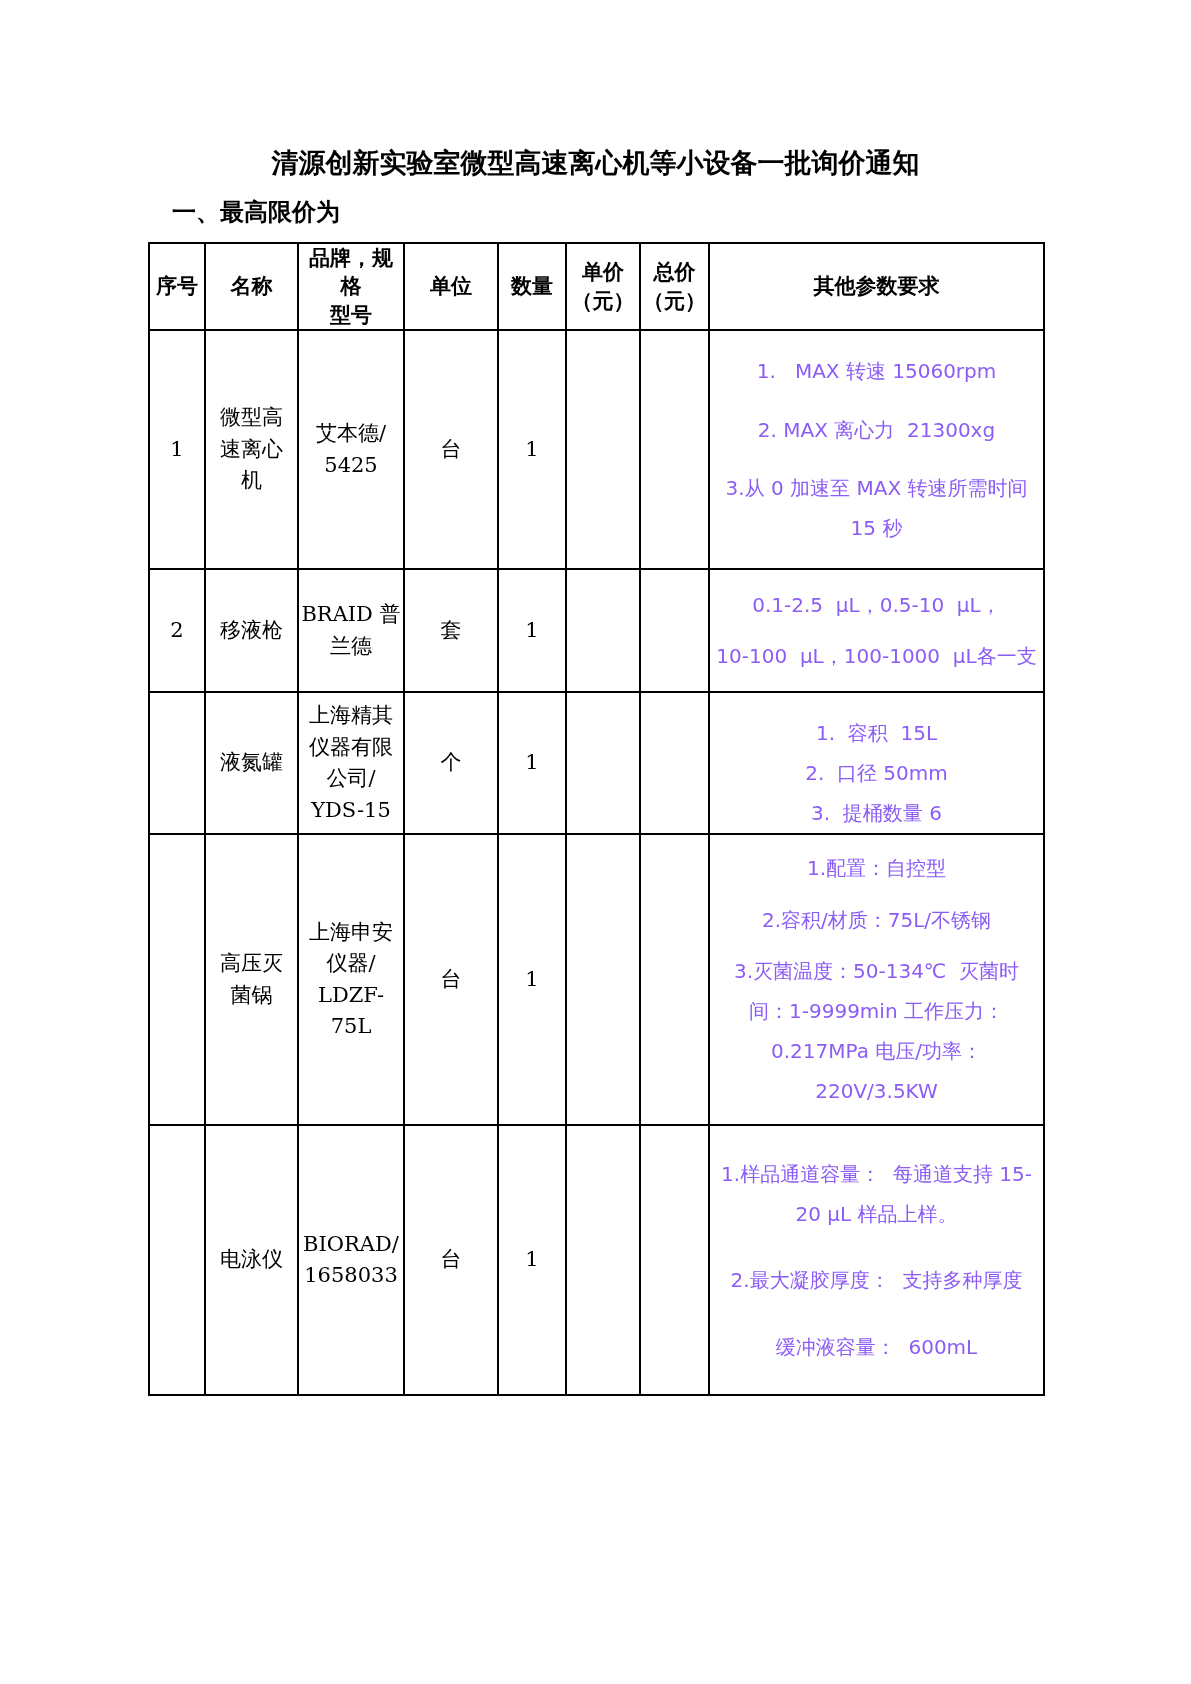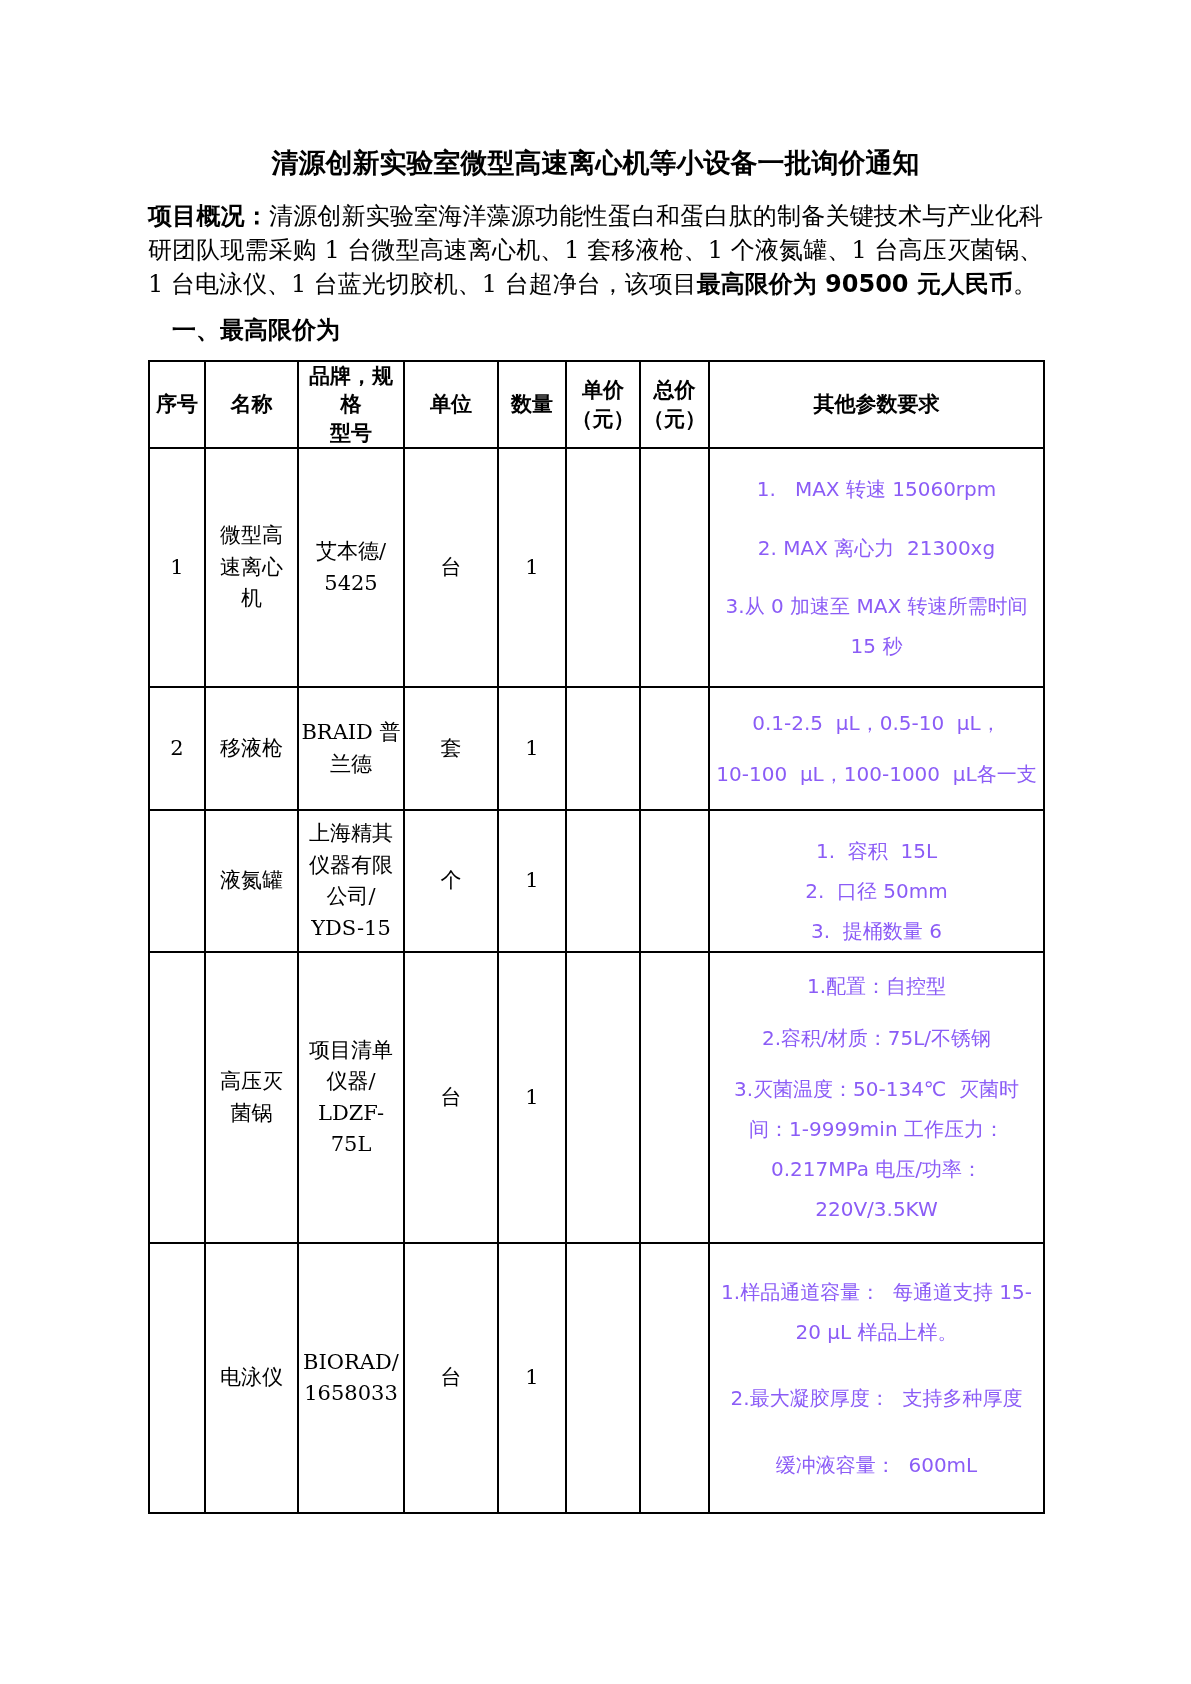--- a/index.html
+++ b/index.html
@@ -80,21 +80,20 @@
   .ph5 { height:242px;gap:12px; }
 </style>
 </head>
 <body>
 
 <div class="page">
   <div class="content">
 
     <h1 class="doc-title">清源创新实验室微型高速离心机等小设备一批询价通知</h1>
 
-    <p class="overview"><span class="b">项目概况：</span><span>清源创新实验室海洋藻源功能性蛋白和蛋白肽的制备关键技术与产业化科研团队现需采购 1 台微型高速离心机、1 套移液枪、1 个液氮罐、1 台高压灭菌锅、1 台电泳仪、1 台蓝光切胶机、1 台超净台，该项目</span><span class="b">最高限价为 90500 元人民币</span><span>。</span></p>
 
     <h2 class="section-heading">一、最高限价为</h2>
 
     <table class="items">
       <colgroup>
         <col style="width:56px">
           <col style="width:93px">
           <col style="width:106px">
           <col style="width:94px">
         <col style="width:68px">
@@ -173,21 +172,21 @@
               <p>2.&nbsp;&nbsp;口径 50mm</p>
               <p>3.&nbsp;&nbsp;提桶数量 6</p>
             </div>
           </td>
         </tr>
 
         <tr style="height:291px">
           <td class="blk"></td>
           <td class="blk pre">高压灭
 菌锅</td>
-          <td class="blk pre">项目清单
+          <td class="blk pre">上海申安
 仪器/
 LDZF-75L</td>
           <td class="blk">台</td>
           <td class="blk">1</td>
           <td class="blk"></td>
           <td class="blk"></td>
           <td class="params-cell">
             <div class="pbox ph4">
               <p>1.配置：自控型</p>
               <p>2.容积/材质：75L/不锈钢</p>

